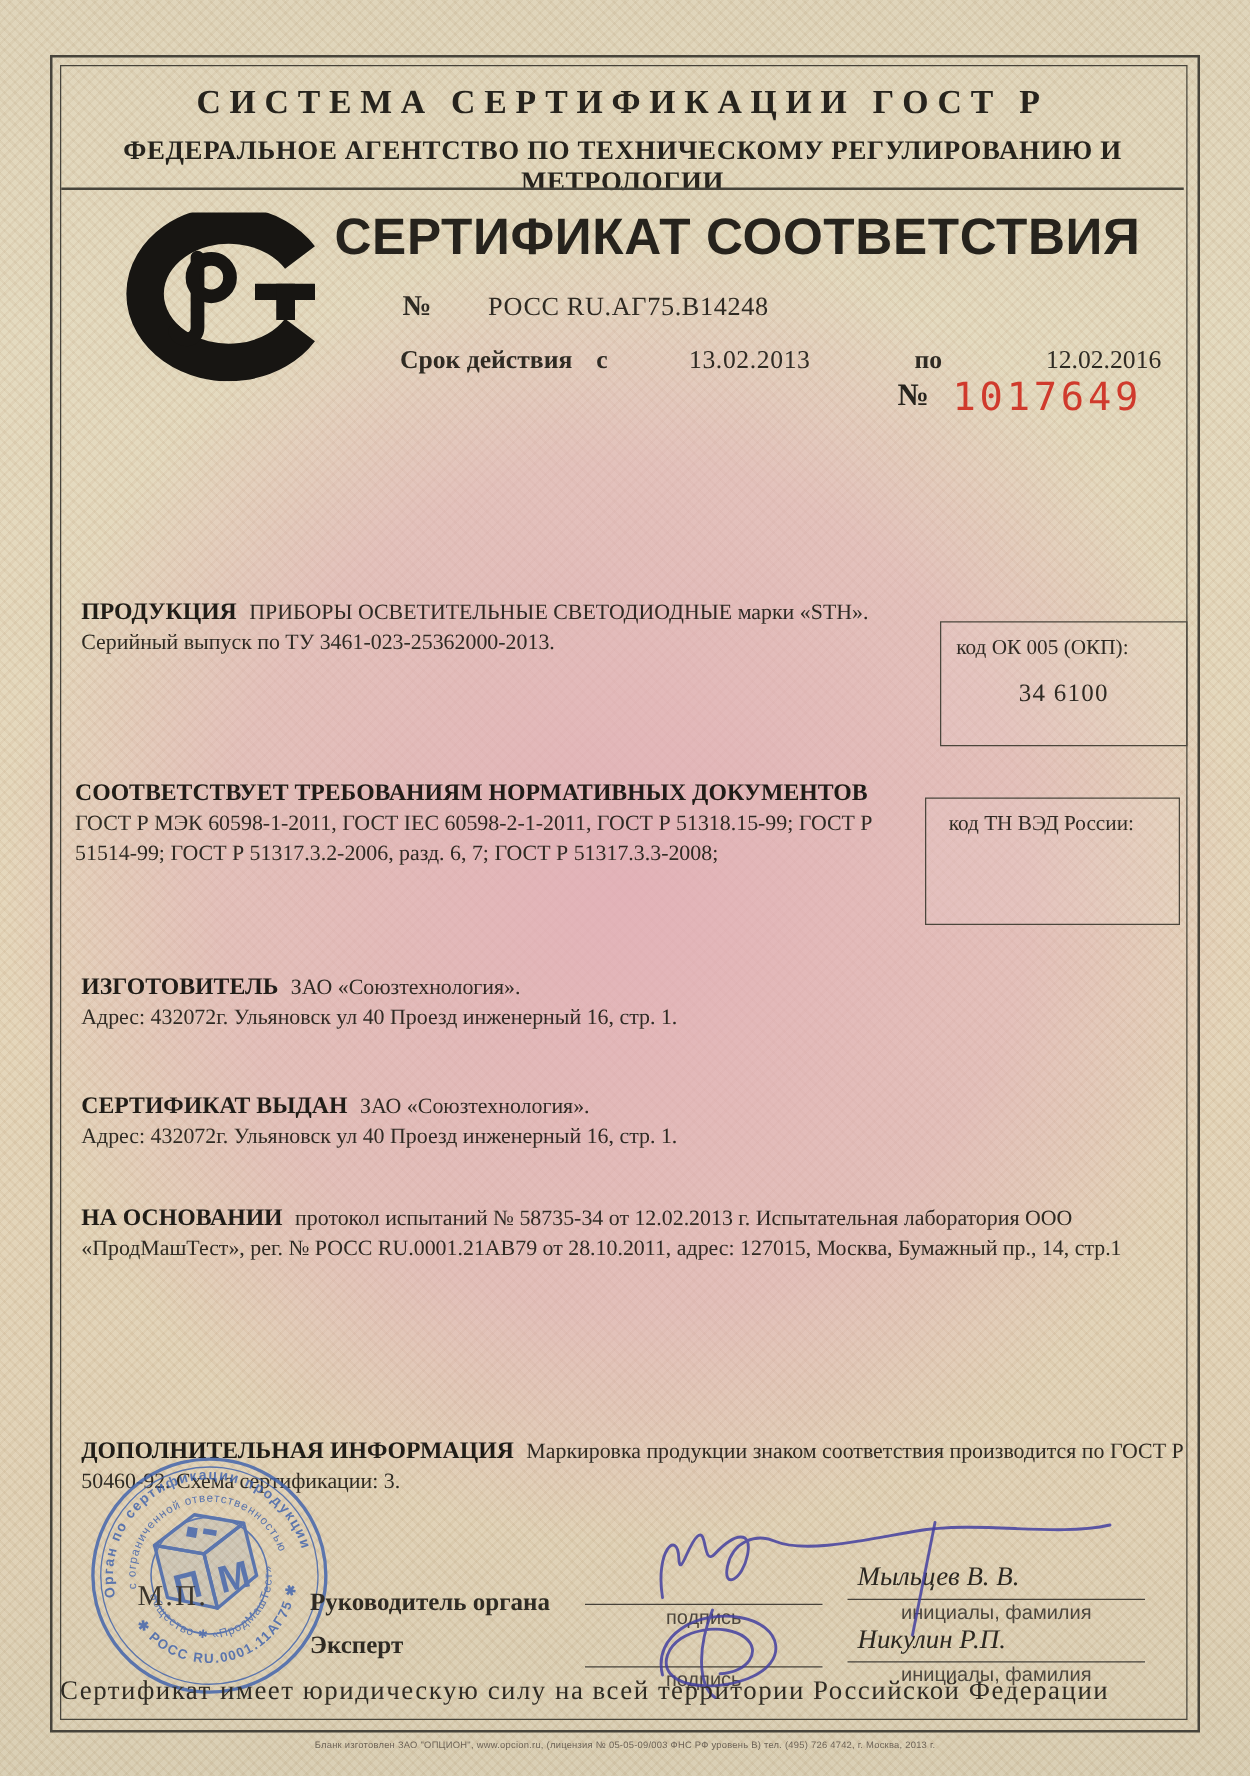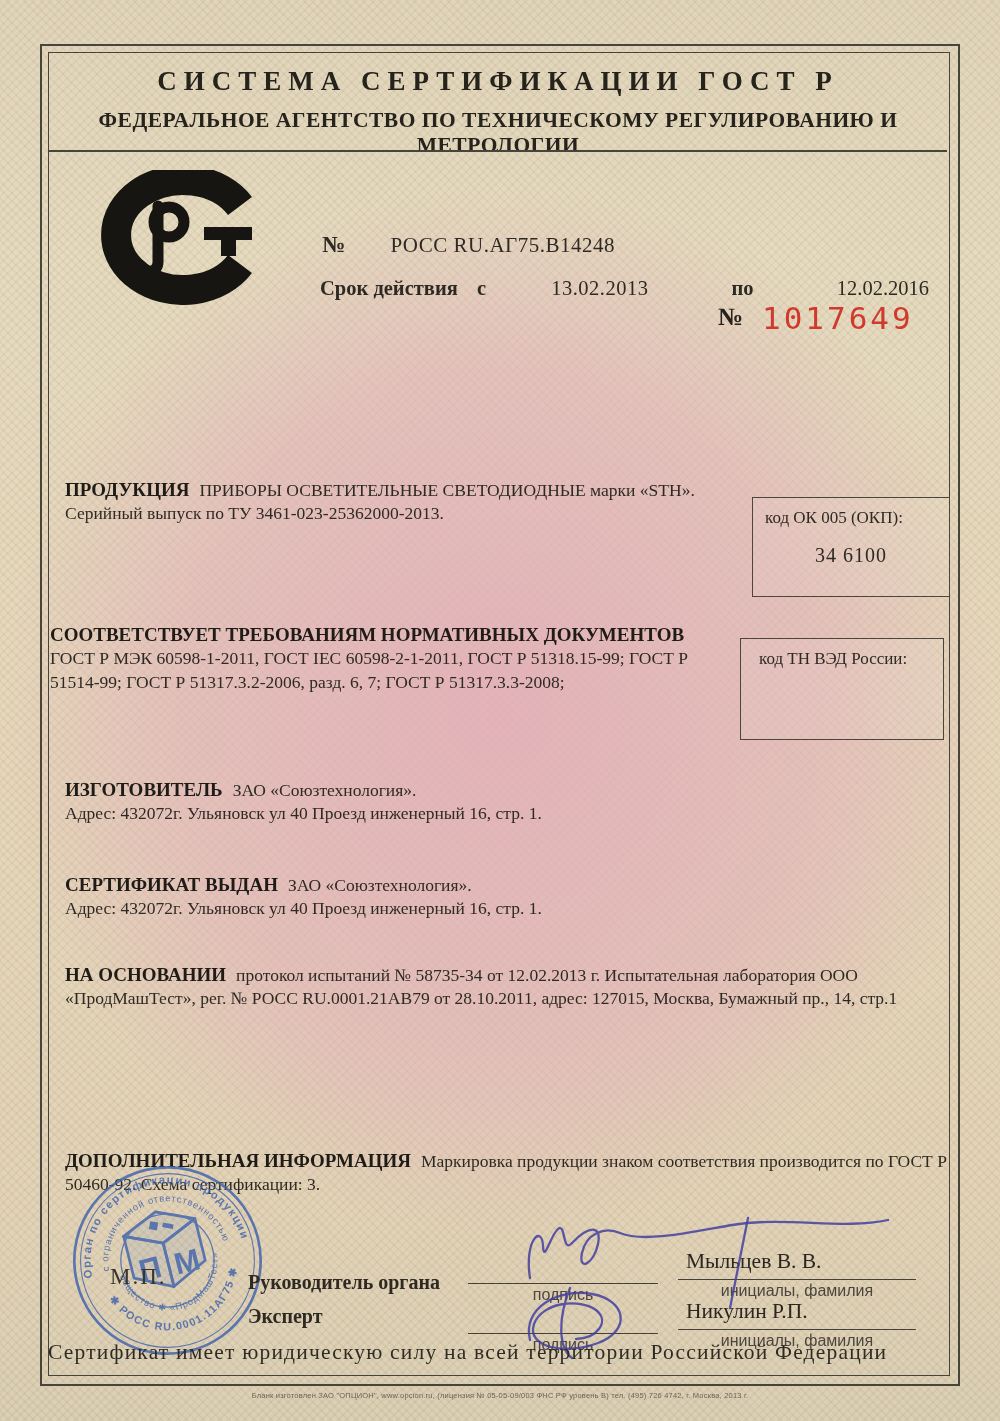--- a/index.html
+++ b/index.html
@@ -31,38 +31,38 @@
   .vfrom{margin-right:60px;}
   .vdate1{margin-right:78px;letter-spacing:.5px;}
   .vpo{font-weight:bold;margin-right:78px;}
   .blank-no{left:718px;top:303px;font-size:25px;font-weight:bold;color:#26231d;}
   .blank-num{left:762px;top:300px;font-family:"DejaVu Sans Mono",monospace;font-size:31px;letter-spacing:3px;color:#d03a2c;}
   .sec{line-height:1.34;font-size:17.5px;}
   .sec .lbl{font-weight:bold;font-size:19px;color:#1f1c17;margin-right:10px;}
   .sec .lbl-block{display:block;font-weight:bold;font-size:19px;color:#1f1c17;}
   .sec-organ{left:65px;top:348px;width:882px;}
   .sec-product{left:65px;top:477px;width:665px;}
-  .sec-conform{left:50px;top:622px;width:668px;}
+  .sec-conform{left:60px;top:622px;width:668px;}
   .sec-manu{left:65px;top:777px;width:700px;}
   .sec-issued{left:65px;top:872px;width:700px;}
   .sec-basis{left:65px;top:962px;width:885px;}
   .sec-add{left:65px;top:1148px;width:888px;}
   .code-box{border:1.5px solid #4a463c;padding:10px 12px;font-size:17px;background:rgba(255,255,248,.06);}
   .box-okp{left:752px;top:497px;width:172px;height:78px;}
   .box-okp .val{text-align:center;font-size:20px;margin-top:16px;letter-spacing:1px;}
   .box-tnved{left:740px;top:638px;width:172px;height:80px;padding-left:18px;}
   .role-head{left:248px;top:1271px;font-size:20px;font-weight:bold;}
   .role-expert{left:248px;top:1305px;font-size:20px;font-weight:bold;}
   .sig-line{border-bottom:1.5px solid #45413a;height:0;}
   .sl1{left:468px;top:1283px;width:190px;}
   .sl2{left:468px;top:1333px;width:190px;}
   .cap{font-family:"Liberation Sans",sans-serif;font-size:16px;color:#4c463d;text-align:center;}
   .cap1{left:468px;top:1286px;width:190px;}
   .cap2{left:468px;top:1336px;width:190px;}
-  .name{font-size:21.5px;color:#2b2720;}
+  .name{font-size:21.5px;color:#2b2720;font-style:italic;}
   .nm1{left:686px;top:1249px;}
   .nm2{left:686px;top:1299px;}
   .nl1{left:678px;top:1279px;width:238px;}
   .nl2{left:678px;top:1329px;width:238px;}
   .ncap1{left:678px;top:1282px;width:238px;}
   .ncap2{left:678px;top:1332px;width:238px;}
   .mp{left:110px;top:1264px;font-size:23px;letter-spacing:2px;color:#3a352c;}
   .legal{left:48px;top:1340px;width:900px;text-align:left;font-size:21.5px;letter-spacing:1.2px;color:#2f2b24;}
   .printnote{left:0;top:1391px;width:1000px;text-align:center;font-family:"Liberation Sans",sans-serif;font-size:7.5px;color:#6c6256;letter-spacing:.2px;}
   .logo{left:90px;top:170px;}
@@ -83,20 +83,21 @@
   <div class="abs hdr-rule"></div>
 
   <svg class="abs logo" width="170" height="135" viewBox="0 0 170 135">
     <path d="M 150 36 A 67 55 0 1 0 150 94" fill="none" stroke="#171512" stroke-width="30"></path>
     <path d="M 68 36 L 68 92 C 68 103 54 105 50 95" fill="none" stroke="#171512" stroke-width="11" stroke-linecap="round"></path>
     <circle cx="79" cy="52" r="15" fill="none" stroke="#171512" stroke-width="11"></circle>
     <rect x="114" y="57" width="48" height="13" fill="#171512"></rect>
     <rect x="131" y="57" width="15" height="29" fill="#171512"></rect>
   </svg>
 
+  <div class="abs doc-title">СЕРТИФИКАТ СООТВЕТСТВИЯ</div>
 
   <div class="abs no-row">
     <span class="nosign">№</span>
     <span class="noval">РОСС RU.АГ75.В14248</span>
   </div>
 
   <div class="abs valid-row">
     <b class="vl">Срок действия</b>
     <b class="vfrom">с</b>
     <span class="vdate1">13.02.2013</span>

